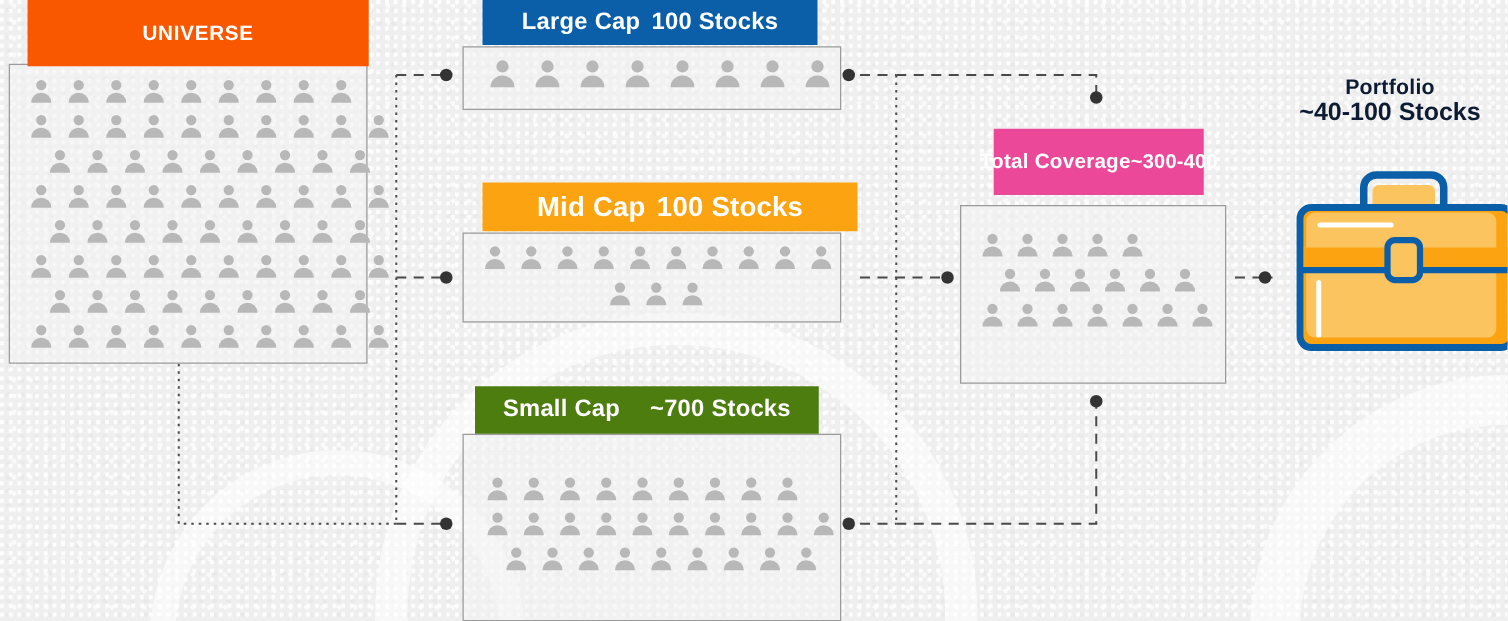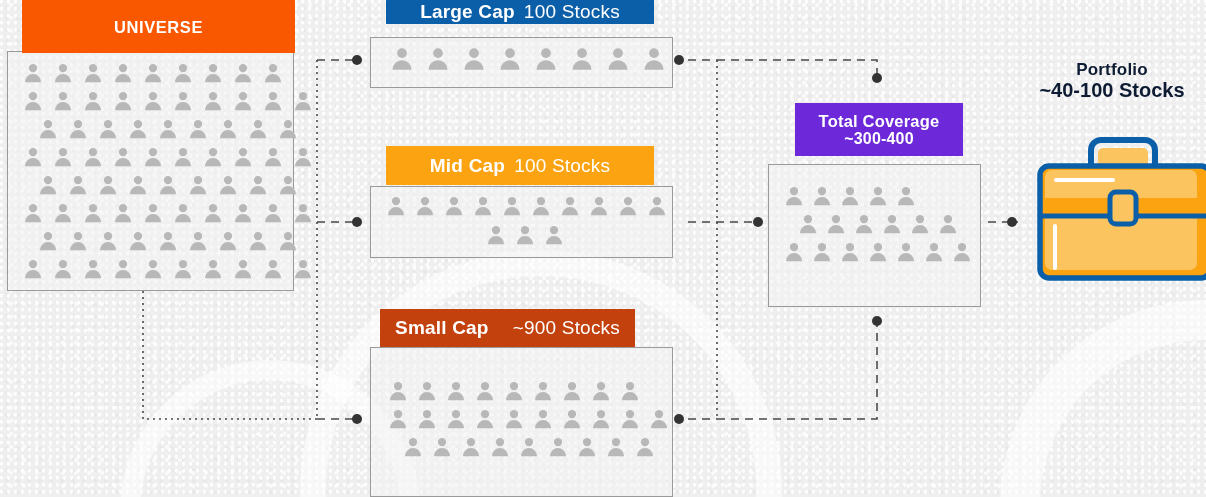--- a/index.html
+++ b/index.html
@@ -26,44 +26,44 @@
   .wm3{width:260px;height:260px;left:120px;top:360px;border-width:20px;}
   svg.conn{position:absolute;left:0;top:0;width:1206px;height:497px;pointer-events:none;}
 
   .panel{position:absolute;box-sizing:border-box;border:1.5px solid #9a9a9a;background:rgba(243,243,243,.55);}
   .banner{
     position:absolute;box-sizing:border-box;color:#ffffff;
     display:flex;align-items:center;justify-content:center;
     letter-spacing:.2px;white-space:nowrap;
   }
   .banner .lite{font-weight:600;}
-  .banner .bold{font-weight:400;}
+  .banner .bold{font-weight:700;}
 
   
   #universe-banner{
     left:22px;top:0;width:273px;height:53px;background:#fa5800;
     flex-direction:column;line-height:1.08;padding-top:2px;
   }
   #universe-banner .l1{font-size:16.5px;font-weight:800;letter-spacing:.6px;}
   #universe-banner .l2{font-size:20px;font-weight:800;}
 
   #universe-panel{left:7px;top:51px;width:287px;height:240px;}
 
-  #large-banner{left:386px;top:0;width:268px;height:24px;background:#0b5ea8;font-size:19px;gap:9px;}
+  #large-banner{left:386px;top:0;width:268px;height:36px;background:#0b5ea8;font-size:19px;gap:9px;}
   #large-panel{left:370px;top:37px;width:303px;height:51px;}
 
-  #mid-banner{left:386px;top:146px;width:268px;height:39px;background:#fba311;font-size:19px;gap:9px;}
+  #mid-banner{left:386px;top:146px;width:300px;height:39px;background:#fba311;font-size:22px;gap:9px;}
   #mid-panel{left:370px;top:186px;width:303px;height:72px;}
 
-  #small-banner{left:380px;top:309px;width:255px;height:38px;background:#c2410c;font-size:19px;gap:24px;}
+  #small-banner{left:380px;top:309px;width:275px;height:38px;background:#4d7c0f;font-size:19px;gap:24px;}
   #small-panel{left:370px;top:347px;width:303px;height:150px;}
 
   #coverage-banner{
-    left:795px;top:103px;width:168px;height:53px;background:#6d28d9;
-    flex-direction:column;line-height:1.1;
+    left:795px;top:103px;width:168px;height:53px;background:#ec4899;
+    flex-direction:row;line-height:1.1;
   }
   #coverage-banner .l1{font-size:16.5px;font-weight:700;}
   #coverage-banner .l2{font-size:16px;font-weight:800;}
   #coverage-panel{left:768px;top:164px;width:213px;height:143px;}
 
   #portfolio-label{
     position:absolute;left:1012px;top:60px;width:200px;text-align:center;
     color:#0d1b33;line-height:1.12;
   }
   #portfolio-label .l1{font-size:17px;font-weight:800;letter-spacing:.2px;}
@@ -676,21 +676,21 @@
           </svg>
           <svg viewBox="0 0 24 24" width="22" height="22" class="person">
             <circle cx="12" cy="6.6" r="4.5" fill="#b8b8b8"></circle>
             <path d="M3.2,22 a8.8,8.8 0 0 1 17.6,0 Z" fill="#b8b8b8"></path>
           </svg>
         </div>
       </div>
   </div>
   <div class="banner" id="small-banner">
     <span class="lite">Small Cap</span>
-    <span class="bold">~900 Stocks</span>
+    <span class="bold">~700 Stocks</span>
   </div>
 
   <div class="panel" id="coverage-panel">
     <div class="people">
         <div class="prow" style="left: 14px; top: 20px; gap: 6px;">
           <svg viewBox="0 0 24 24" width="22" height="22" class="person">
             <circle cx="12" cy="6.6" r="4.5" fill="#b8b8b8"></circle>
             <path d="M3.2,22 a8.8,8.8 0 0 1 17.6,0 Z" fill="#b8b8b8"></path>
           </svg>
           <svg viewBox="0 0 24 24" width="22" height="22" class="person">

